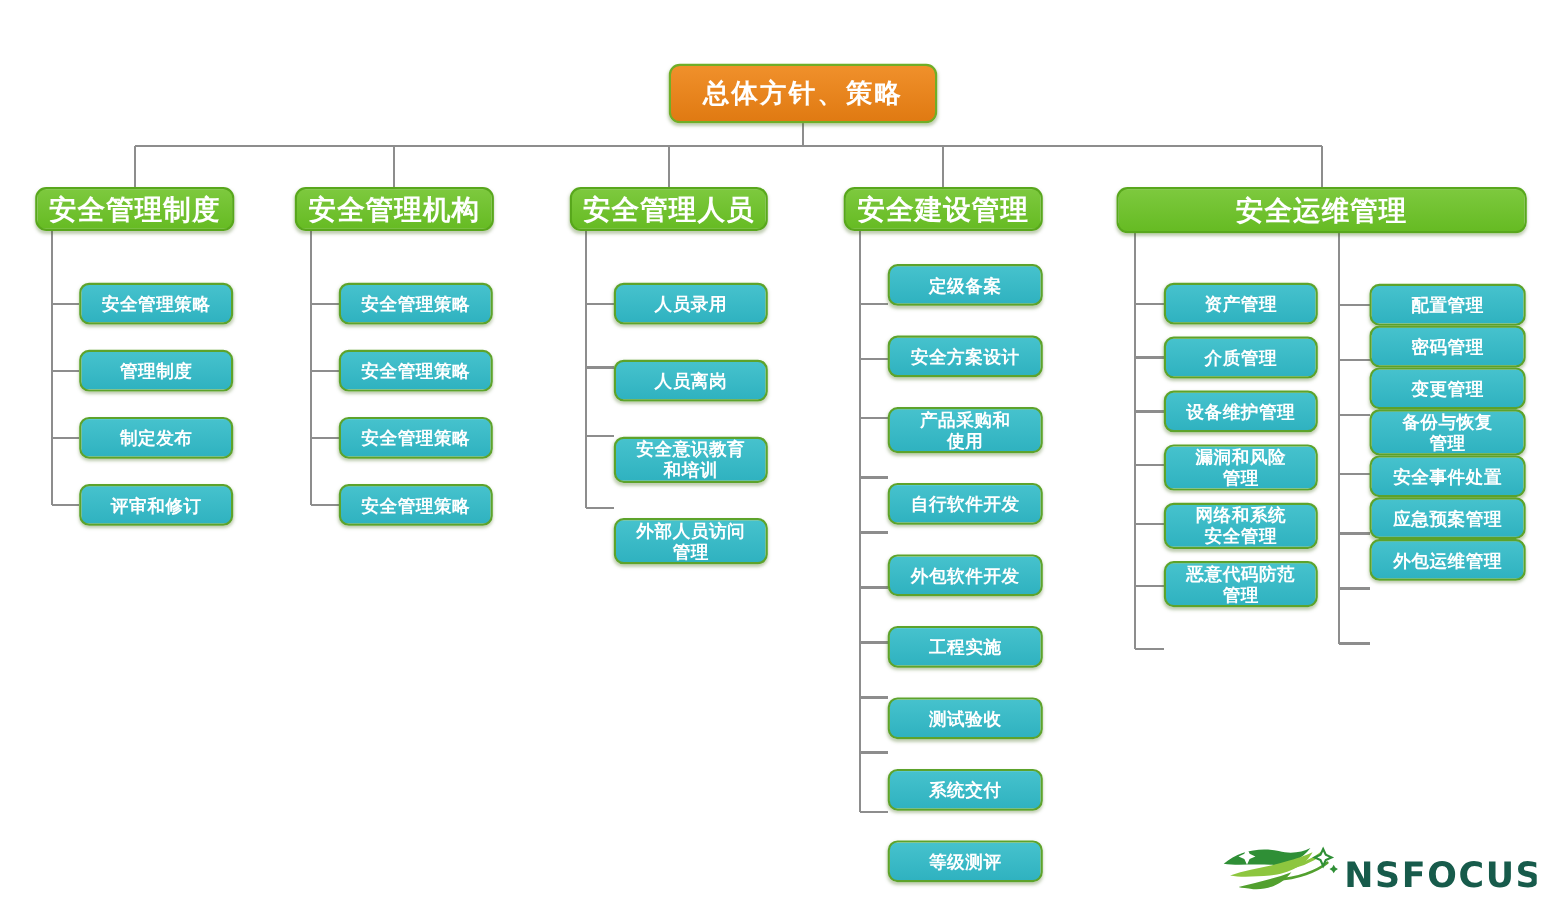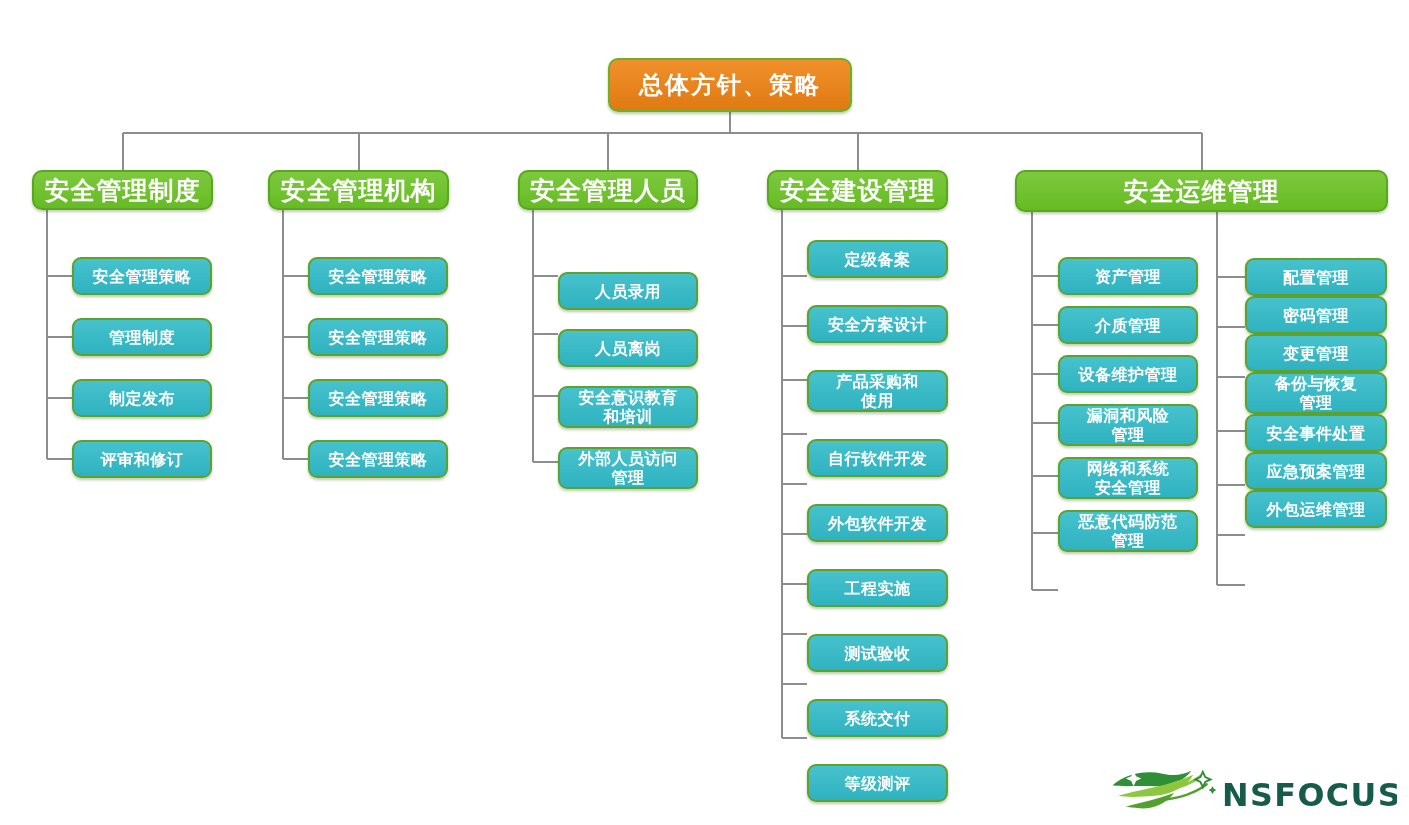--- a/index.html
+++ b/index.html
@@ -108,21 +108,21 @@
     <div class="node">评审和修订</div>
   </div>
 
   <div class="kids" style="left:308px;top:257px;width:140px;gap:23px">
     <div class="node">安全管理策略</div>
     <div class="node">安全管理策略</div>
     <div class="node">安全管理策略</div>
     <div class="node">安全管理策略</div>
   </div>
 
-  <div class="kids" style="left:558px;top:272px;width:140px;gap:19px">
+  <div class="kids" style="left:558px;top:257px;width:140px;gap:32px">
     <div class="node">人员录用</div>
     <div class="node">人员离岗</div>
     <div class="node">安全意识教育
 和培训</div>
     <div class="node">外部人员访问
 管理</div>
   </div>
 
   <div class="kids" style="left:807px;top:240px;width:141px;gap:27px">
     <div class="node">定级备案</div>

